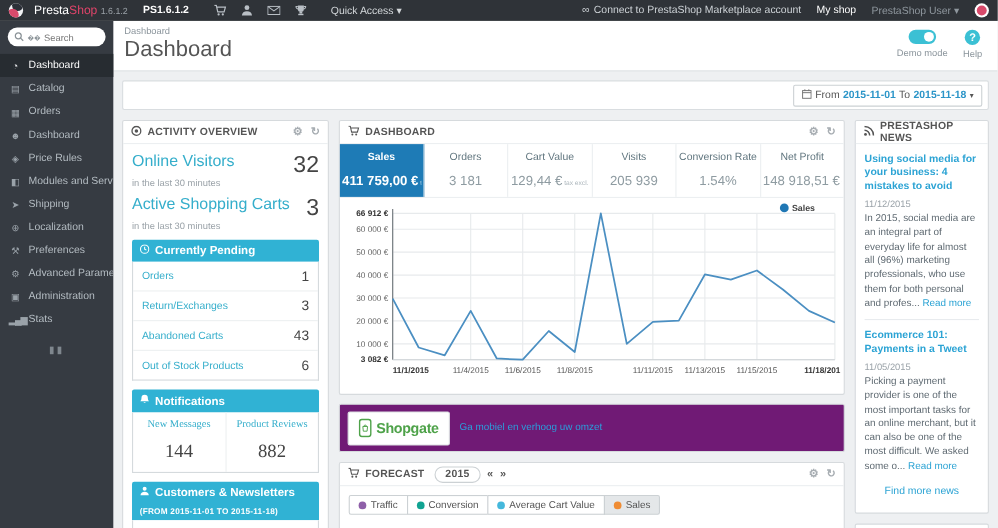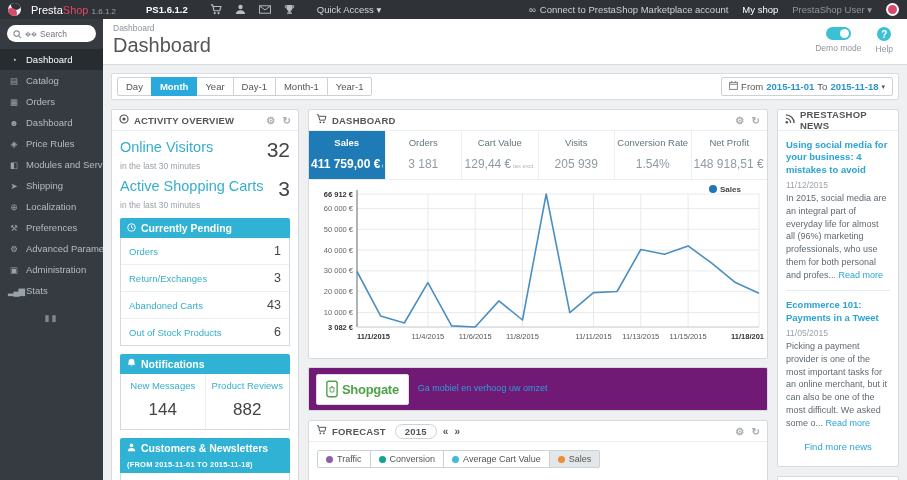--- a/index.html
+++ b/index.html
@@ -9,21 +9,21 @@
 
   
   .topbar { position:absolute; left:0; top:0; width:907px; height:19px; background:#2f3338;
     display:flex; align-items:center; padding:0 8px; gap:10px; color:#c6cbd0; font-size:9.5px; z-index:30; }
   .logo-dot { width:13px; height:13px; border-radius:50%; background:#f0f1f3; position:relative; overflow:hidden; flex:0 0 auto; }
   .logo-dot::after { content:''; position:absolute; left:-2px; bottom:-3px; width:11px; height:11px; border-radius:50%; background:#d84a6b; }
   .logo-dot::before { content:''; position:absolute; right:0px; top:-3px; width:10px; height:10px; border-radius:50%; background:#2c3038; }
   .brand { font-size:11px; font-weight:normal; color:#fff; white-space:nowrap; }
   .brand .shop { color:#e0446a; }
   .ver { font-size:8px; color:#9aa1a7; }
-  .shopname { font-size:9.5px; font-weight:bold; color:#fff; margin-left:20px; }
+  .shopname { font-size:9.5px; font-weight:bold; color:#fff; margin-left:4px; }
   .tb-icons { display:flex; gap:13px; margin-left:12px; color:#b9bfc5; align-items:center; }
   .tb-icons span { display:flex; cursor:pointer; }
   .quick { margin-left:12px; color:#d3d7da; cursor:pointer; white-space:nowrap; }
   .tb-right { margin-left:auto; display:flex; align-items:center; gap:14px; white-space:nowrap; }
   .marketplace { color:#cdd2d6; cursor:pointer; display:flex; gap:4px; align-items:center; }
   .myshop { color:#fff; cursor:pointer; }
   .tb-user { color:#8f979e; cursor:pointer; }
   .avatar { width:13px; height:13px; border-radius:50%; background:#fff; position:relative; overflow:hidden; }
   .avatar::after { content:''; position:absolute; left:2px; top:2px; width:9px; height:9px; border-radius:50%; background:#d84a6b; }
 
@@ -84,21 +84,21 @@
   .sub-note { font-size:8.5px; color:#9aa2a8; margin:1px 0 7px; }
   .sec { margin-top:8px; }
   .sec-head { background:#30b2d4; color:#fff; font-size:10.5px; font-weight:bold; padding:4px 7px; border-radius:2px 2px 0 0;
     display:flex; align-items:center; gap:5px; flex-wrap:wrap; }
   .sec-sub { flex-basis:100%; font-size:7.5px; font-weight:bold; margin-top:1px; letter-spacing:.2px; }
   .sec-box { border:1px solid #d5dadd; border-top:none; background:#fff; }
   .sec-row { display:flex; justify-content:space-between; align-items:center; padding:6px 8px; border-bottom:1px solid #edf0f1; }
   .sec-row:last-child { border-bottom:none; }
   .sec-row .lnk { font-size:9.5px; color:#35aecb; cursor:pointer; }
   .sec-row .val { font-size:12.5px; color:#444; }
-  .notif-cols { display:flex; border:1px solid #d5dadd; border-top:none; background:#fff; }
+  .notif-cols { display:flex; border:1px solid #d5dadd; border-top:none; background:#fff;font-family:Liberation Serif, serif; }
   .notif-col { flex:1; text-align:center; padding:6px 4px 9px; }
   .notif-col + .notif-col { border-left:1px solid #edf0f1; }
   .notif-label { font-size:9.5px; color:#35aecb; margin-bottom:9px; cursor:pointer; }
   .notif-val { font-size:17px; color:#444; }
 
   
   .kpi-row { display:flex; border-bottom:1px solid #eceff1; }
   .kpi { flex:1; min-width:0; text-align:center; padding:6px 2px 8px; border-right:1px solid #eceff1; cursor:pointer; }
   .kpi:last-child { border-right:none; }
   .kpi-label { font-size:9.5px; color:#61767f; margin-bottom:9px; white-space:nowrap; overflow:hidden; }
@@ -263,28 +263,20 @@
       <div class="hr-item">
         <span class="help-circle">?</span>
         <span class="hr-label">Help</span>
       </div>
     </div>
   </div>
 
   <div class="content">
 
     <div class="toolbar">
-      <div class="btn-group" id="range-buttons">
-          <button class="range-btn">Day</button>
-          <button class="range-btn active">Month</button>
-          <button class="range-btn">Year</button>
-          <button class="range-btn">Day-1</button>
-          <button class="range-btn">Month-1</button>
-          <button class="range-btn">Year-1</button>
-        </div>
       <div class="date-btn">
         <span><svg viewBox="0 0 10 10" width="9" height="9">
               <rect x="0.7" y="1.5" width="8.6" height="7.8" fill="none" stroke="#777"></rect>
               <line x1="0.7" y1="3.6" x2="9.3" y2="3.6" stroke="#777"></line>
               <line x1="3" y1="0.2" x2="3" y2="2" stroke="#777"></line>
               <line x1="7" y1="0.2" x2="7" y2="2" stroke="#777"></line>
             </svg></span>
         <span>From</span>
         <span class="date-bold">2015-11-01</span>
         <span>To</span>

